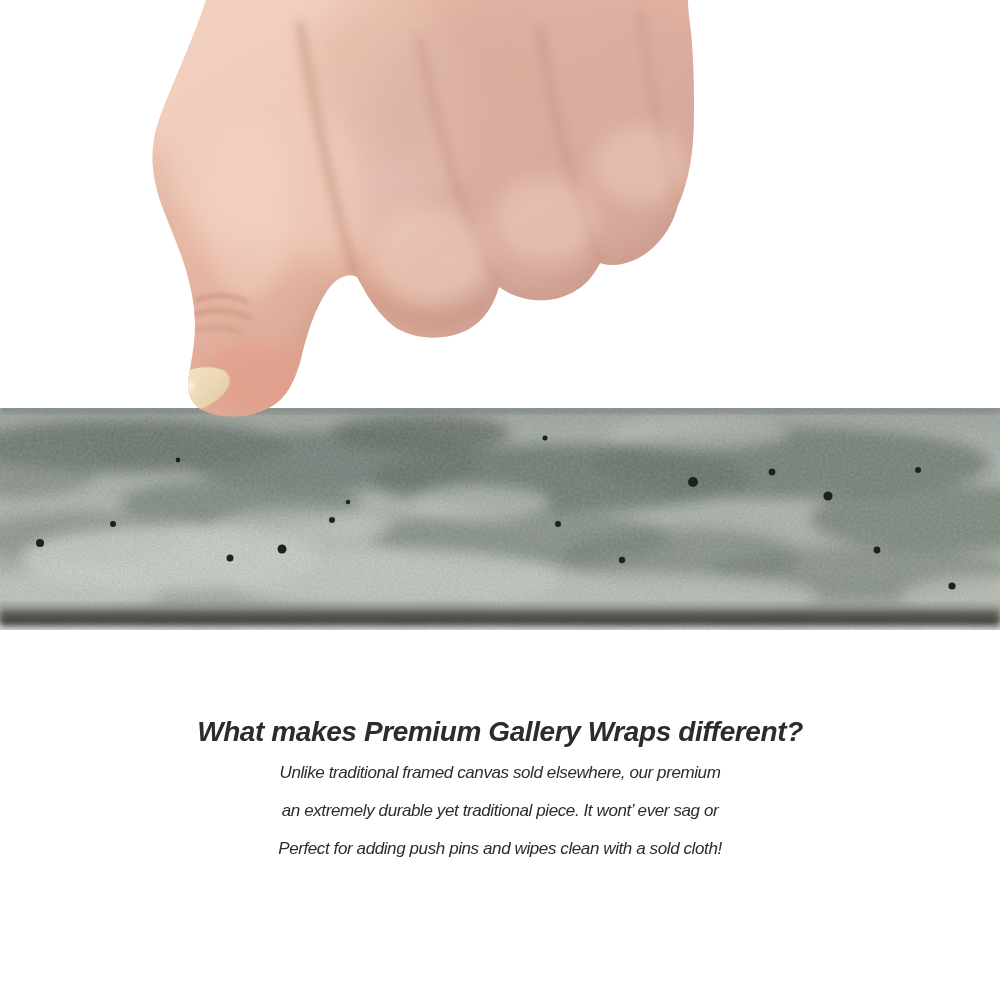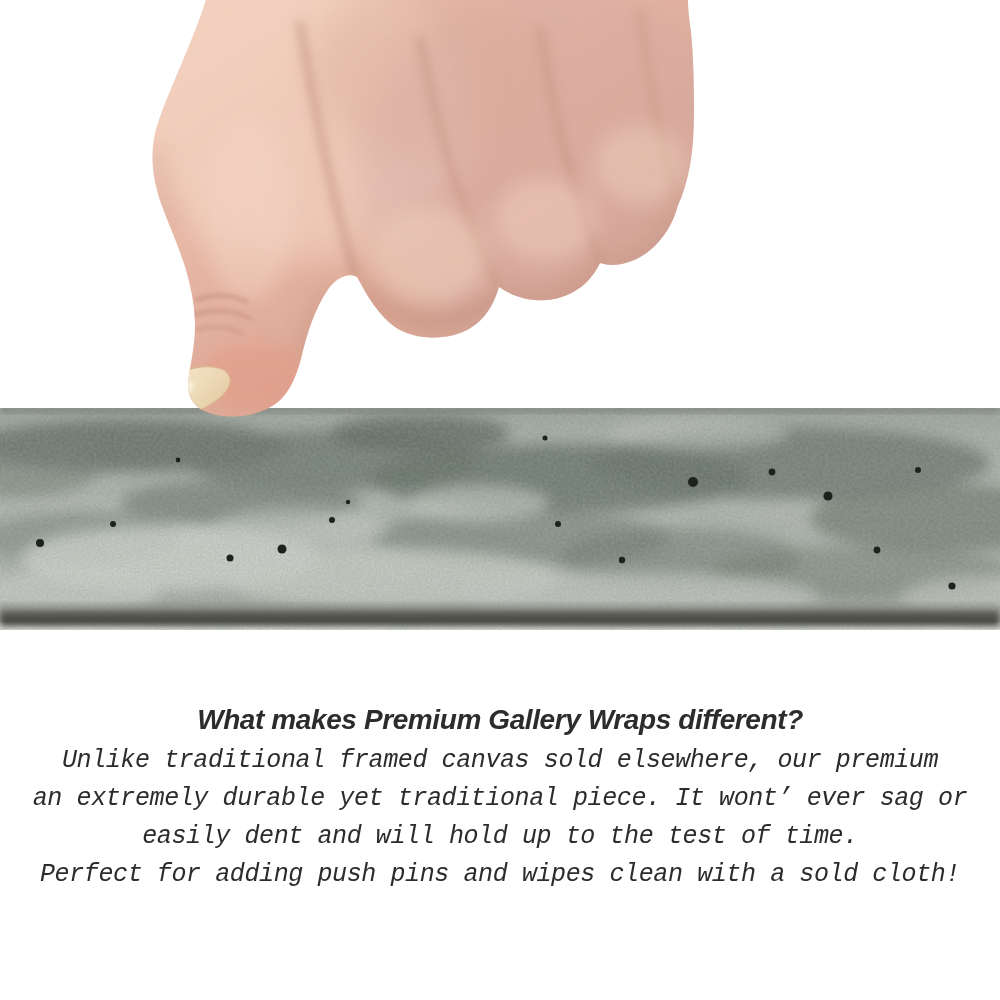--- a/index.html
+++ b/index.html
@@ -24,25 +24,25 @@
   .hand svg{display:block;width:100%;height:100%;}
 
   
   .copy{
     position:absolute;left:0;top:700px;width:1000px;
     text-align:center;color:#2c2c2c;z-index:4;
     font-style:italic;
   }
   .copy .heading{
     font-size:28px;font-weight:600;letter-spacing:-0.4px;
-    line-height:40px;margin:0 0 2px 0;
+    line-height:40px;margin:12px 0 2px 0;
   }
   .copy .line{
-    font-size:25px;font-weight:500;letter-spacing:-0.4px;
-    line-height:38px;white-space:nowrap;font-family:Liberation Mono, monospace;
+    font-size:17px;font-weight:500;letter-spacing:-0.4px;
+    line-height:38px;white-space:nowrap;
   }
 </style>
 </head>
 <body>
 
 <div class="stage">
 
   <div class="canvas-strip">
     <svg viewBox="0 0 1000 222" preserveAspectRatio="none">
       <defs>
@@ -238,17 +238,16 @@
           <ellipse cx="178" cy="386" rx="18" ry="8" fill="#fdf6e3" opacity="0.8" filter="url(#hb2)"></ellipse>
         </g>
       </g>
     </svg>
   </div>
 
   <div class="copy">
     <div class="heading">What makes Premium Gallery Wraps different?</div>
     <div class="line">Unlike traditional framed canvas sold elsewhere, our premium</div>
     <div class="line">an extremely durable yet traditional piece. It wont’ ever sag or</div>
-    <div class="line">easily dent and will hold up to the test of time.</div>
     <div class="line">Perfect for adding push pins and wipes clean with a sold cloth!</div>
   </div>
 
 </div>
 
 </body></html>

